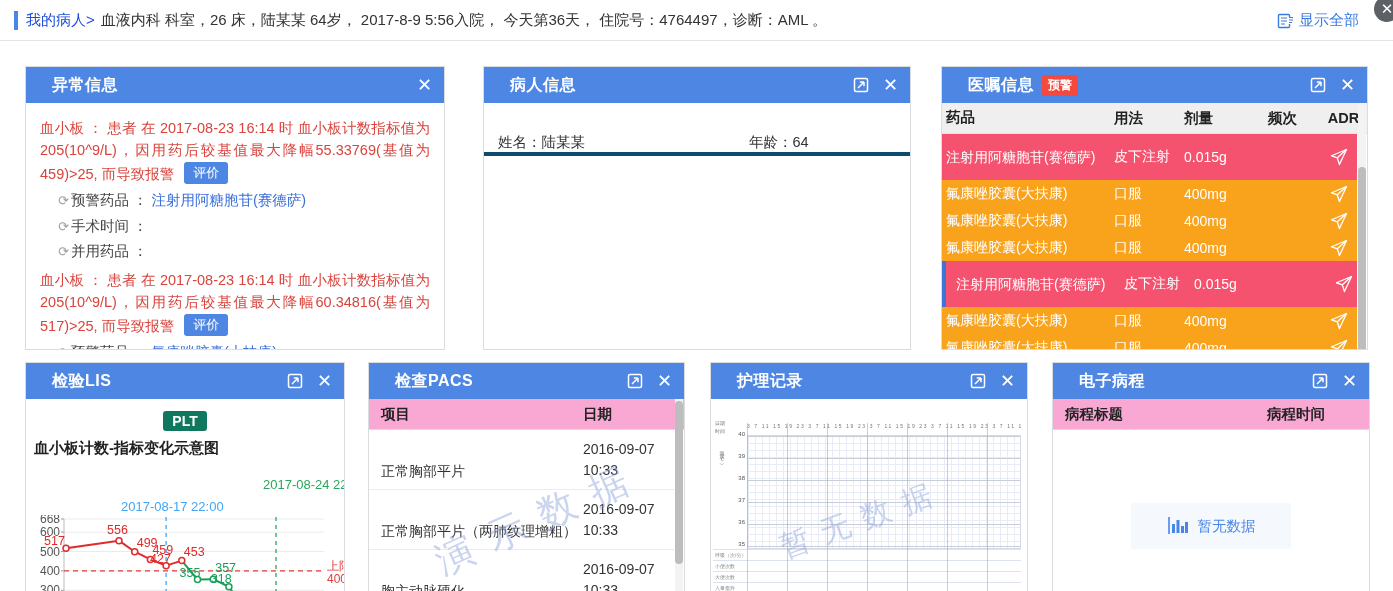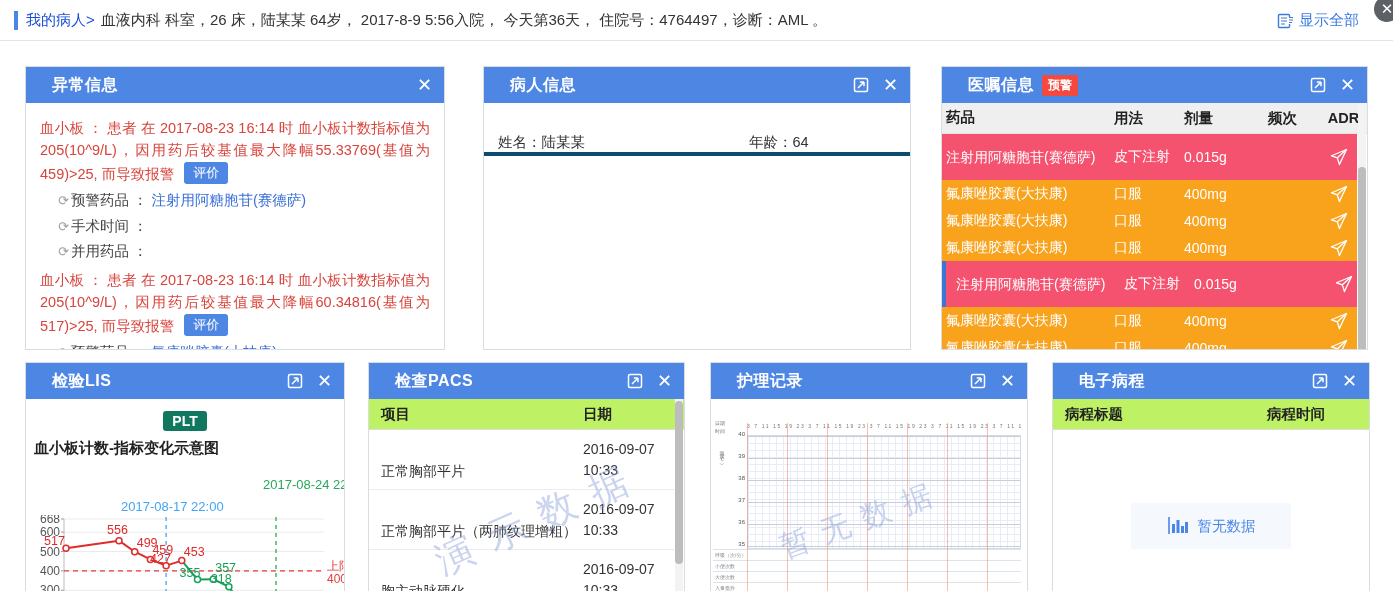--- a/index.html
+++ b/index.html
@@ -57,21 +57,21 @@
   .sb-track{position:absolute;right:1px;width:8px;background:#f3f3f3;}
   .sb-thumb{position:absolute;right:1px;width:8px;background:#bdbdbd;border-radius:4px;}
   
   .lis-body{position:relative;height:264px;}
   .plt-badge{display:block;width:max-content;margin:12px auto 0;background:#10785f;color:#fff;
              font-weight:bold;font-size:14px;padding:2px 9px;border-radius:3px;}
   .lis-title{font-size:15px;font-weight:bold;color:#222;margin:8px 0 0 8px;}
   .mark-label{position:absolute;font-size:13px;white-space:nowrap;}
   .lis-svg{position:absolute;left:0;top:104px;}
   
-  .t-colhead{display:flex;background:#bef264;font-weight:bold;color:#222;font-size:14.5px;
+  .t-colhead{display:flex;background:#f9a8d4;font-weight:bold;color:#222;font-size:14.5px;
              height:30px;align-items:center;border-bottom:1px solid #ddd;}
   .tc1{width:196px;padding-left:12px;}
   .tc2{flex:1;padding-left:6px;}
   .pacs-row{display:flex;border-bottom:1px solid #ececec;font-size:14px;color:#333;
             padding:7px 0;line-height:1.5;align-items:center;}
   .pacs-item{width:196px;padding-left:12px;margin-top:24px;}
   .pacs-date{flex:1;padding-left:6px;width:90px;}
   .pacs-date span{display:inline-block;width:84px;}
   
   .nbody{position:relative;height:264px;font-family:"Liberation Sans",sans-serif;}

